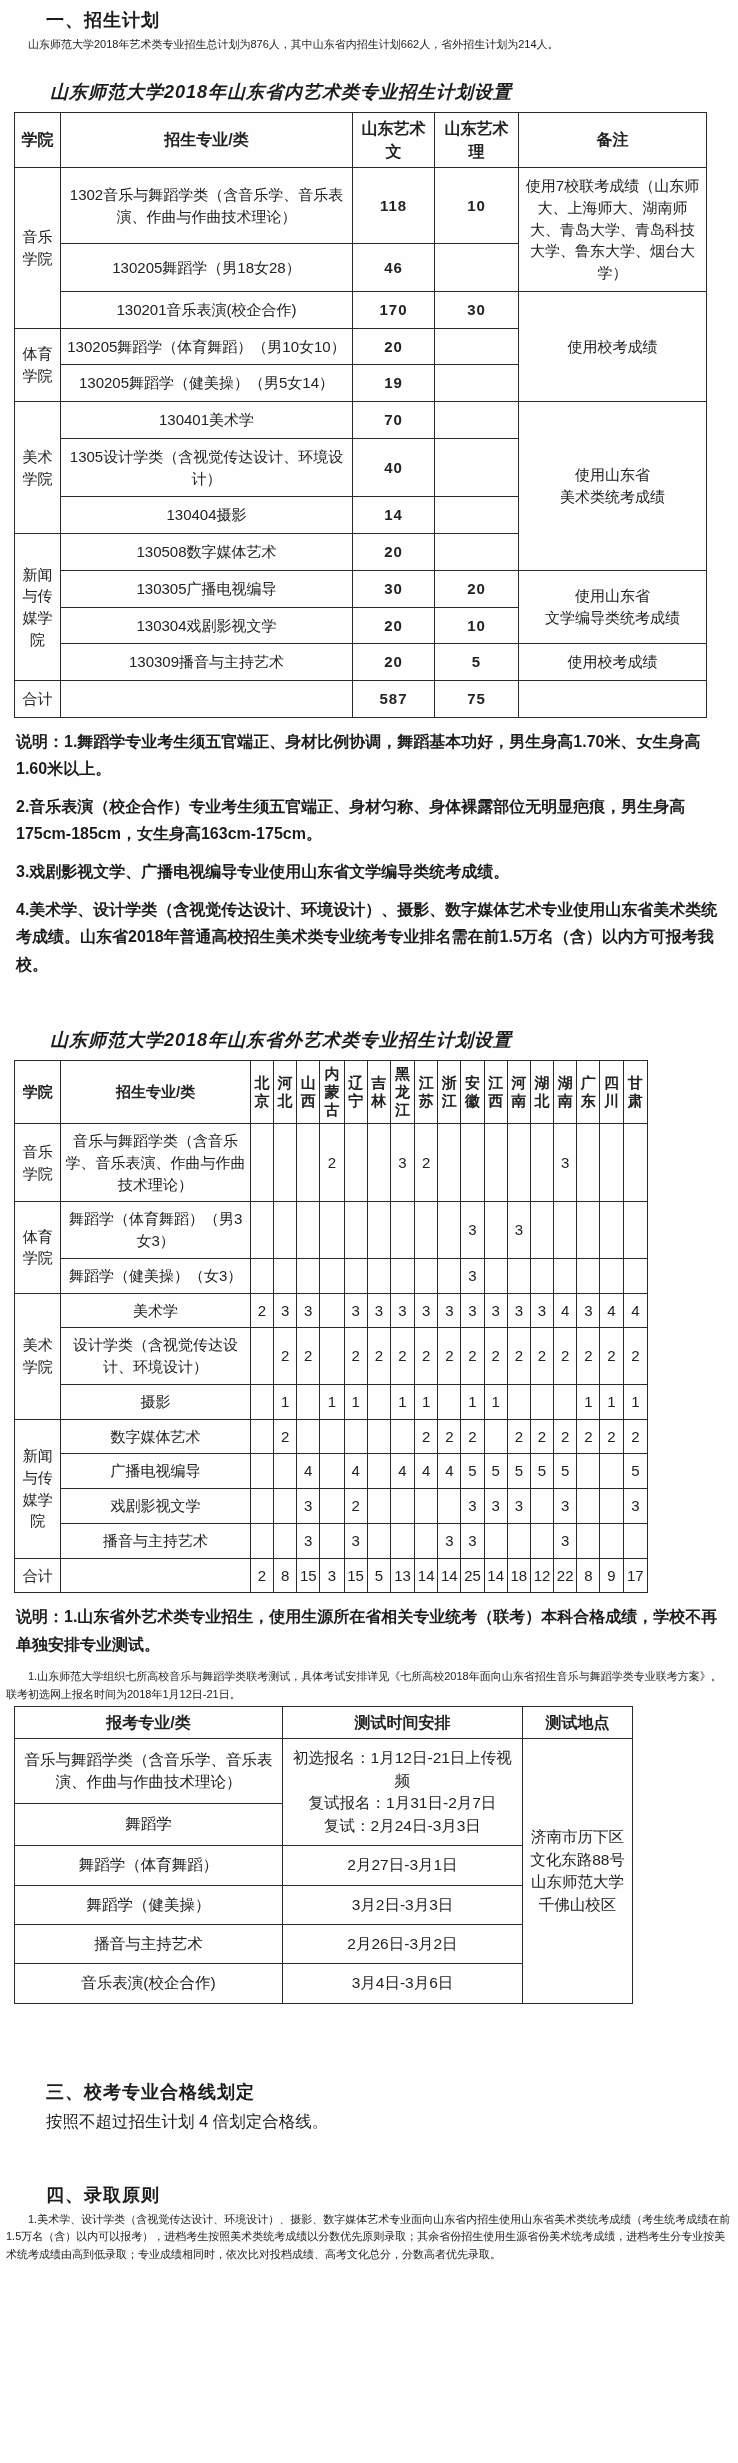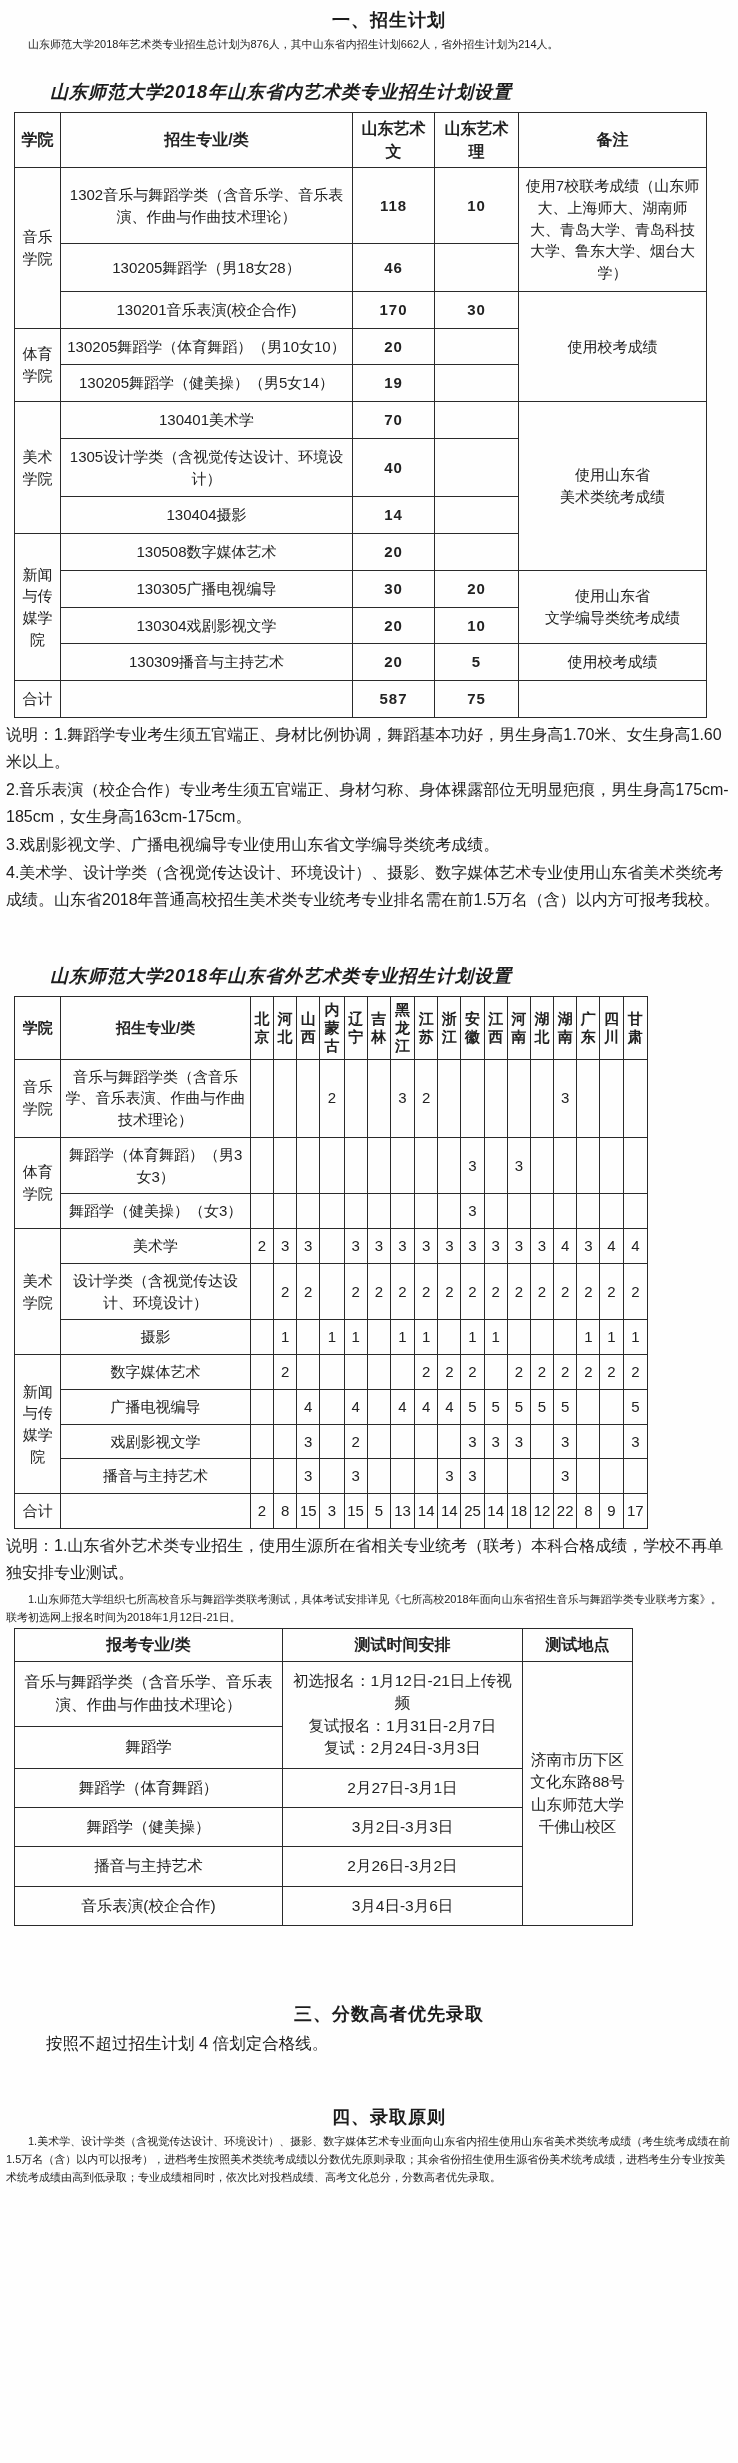--- a/index.html
+++ b/index.html
@@ -12,21 +12,20 @@
     color: #1c1c1c;
     font-family: "Liberation Sans", "DejaVu Sans", sans-serif;
     padding: 8px 6px 30px 6px;
     overflow: hidden;
   }
   .sec-heading {
     font-weight: bold;
     font-size: 18px;
     margin: 0 0 4px 40px;
     letter-spacing: 1px;
-    text-align: center;
   }
   .para {
     font-size: 11px;
     line-height: 1.62;
     text-indent: 2em;
     margin: 0 0 2px 0;
   }
   .table-title {
     font-weight: bold;
     font-size: 18px;
@@ -51,23 +50,23 @@
   .t1 .num { font-weight: 600; letter-spacing: 1px; }
   .t2 { width: 634px; }
   .t2 th { font-size: 15px; padding: 4px 1px; line-height: 1.2; }
   .t2 td { padding: 6px 1px; font-size: 15px; }
   .t3 { width: 618px; }
   .t3 td { padding: 8px 6px; font-size: 15.5px; }
   .multiline { white-space: pre-line; }
   .notes { margin: 3px 0 0 0; }
   .note-line {
     font-size: 16px;
-    font-weight: 400;
+    font-weight: 700;
     line-height: 1.72;
-    margin: 0;
+    margin: 10px;
   }
   .body-block { margin-top: 4px; }
   .plain { font-size: 16.5px; line-height: 1.62; margin: 0 0 2px 40px; }
 </style>
 </head>
 <body>
 
 <div class="page">
 
   <div class="sec-heading">一、招生计划</div>
@@ -502,21 +501,21 @@
         <td>播音与主持艺术</td>
         <td>2月26日-3月2日</td>
       </tr>
       <tr>
         <td>音乐表演(校企合作)</td>
         <td>3月4日-3月6日</td>
       </tr>
     </tbody>
   </table>
 
-  <div class="sec-heading" style="margin-top:76px">三、分数高者优先录取</div>
+  <div class="sec-heading" style="margin-top:76px">三、校考专业合格线划定</div>
   <p class="plain">按照不超过招生计划 4 倍划定合格线。</p>
 
   <div class="sec-heading" style="margin-top:48px">四、录取原则</div>
   <div class="body-block">
     <p class="para">1.美术学、设计学类（含视觉传达设计、环境设计）、摄影、数字媒体艺术专业面向山东省内招生使用山东省美术类统考成绩（考生统考成绩在前1.5万名（含）以内可以报考），进档考生按照美术类统考成绩以分数优先原则录取；其余省份招生使用生源省份美术统考成绩，进档考生分专业按美术统考成绩由高到低录取；专业成绩相同时，依次比对投档成绩、高考文化总分，分数高者优先录取。</p>
 
   </div>
 
 </div>
 

